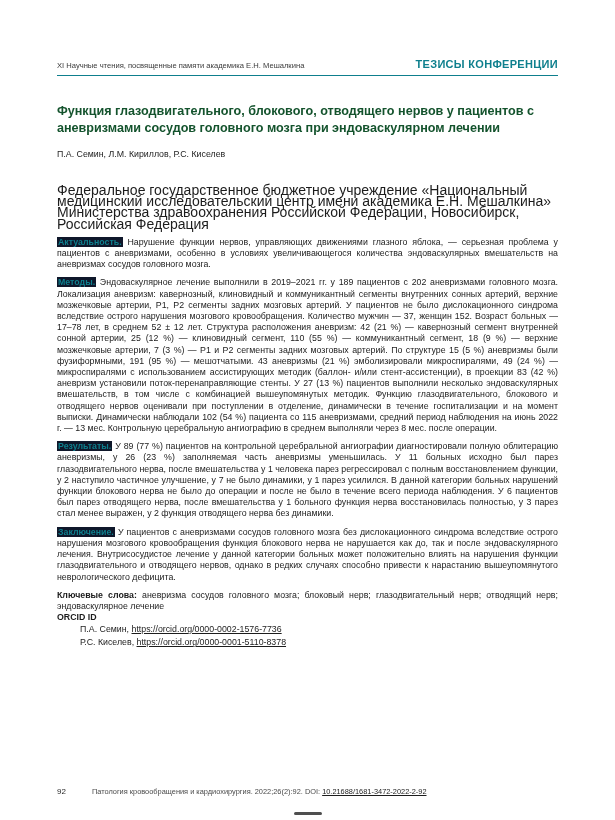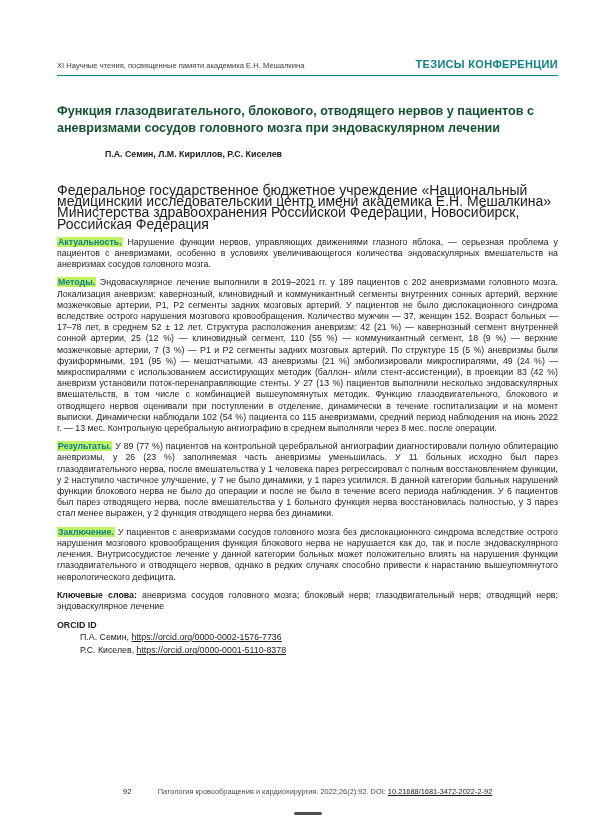--- a/index.html
+++ b/index.html
@@ -20,55 +20,55 @@
   .hdr-rule { border: none; border-top: 1.4px solid #0e7f8d; margin-top: 5px; }
 
   
   h1.article-title {
     margin-top: 27px;
     color: #14532d;
     font-size: 12.6px;
     line-height: 17px;
     font-weight: bold;
   }
-  .authors { margin-top: 12px; font-weight: bold; font-size: 8.8px; margin-left: 48px; }
+  .authors { margin-top: 12px; font-weight: normal; font-size: 8.8px; }
   .affiliation { margin-top: 26px; font-size: 14px; line-height: 11.2px; }
   .correspondence { margin-top: 7px; font-size: 8.8px; line-height: 11.2px; }
   .correspondence b { font-weight: bold; }
 
   
   .para {
     margin-top: 7px;
     font-size: 8.8px;
     line-height: 11.2px;
     text-align: justify;
   }
   .sec-label {
     color: #0e7f8d;
     font-weight: bold;
-    background: #bef264;
+    background: #0f172a;
     padding: 0 1px;
   }
   .kw-label { font-weight: bold; }
 
   a.link, .link {
     color: #1c1c1c;
     text-decoration: underline;
     cursor: pointer;
   }
 
   
-  .orcid-heading { margin-top: 8px; font-size: 8.8px; font-weight: bold; }
+  .orcid-heading { font-size: 8.8px; font-weight: bold; }
   .orcid-line { margin-top: 2px; font-size: 8.8px; line-height: 11.2px; margin-left: 23px; }
 
   
   .footer {
     position: absolute; left: 57px; right: 57px; bottom: 24px;
     display: flex; align-items: baseline;
-    font-size: 7.4px; color: #4a4a4a; justify-content: center;
+    font-size: 7.4px; color: #4a4a4a;
   }
   .footer .page-number { color: #2a2a2a; font-size: 8px; margin-right: 26px; }
   .bottom-mark {
     position: absolute; bottom: 5px; left: 50%; transform: translateX(-50%);
     width: 28px; height: 3px; background: #4f4f4f; border-radius: 2px;
   }
 </style>
 </head>
 <body>
 

